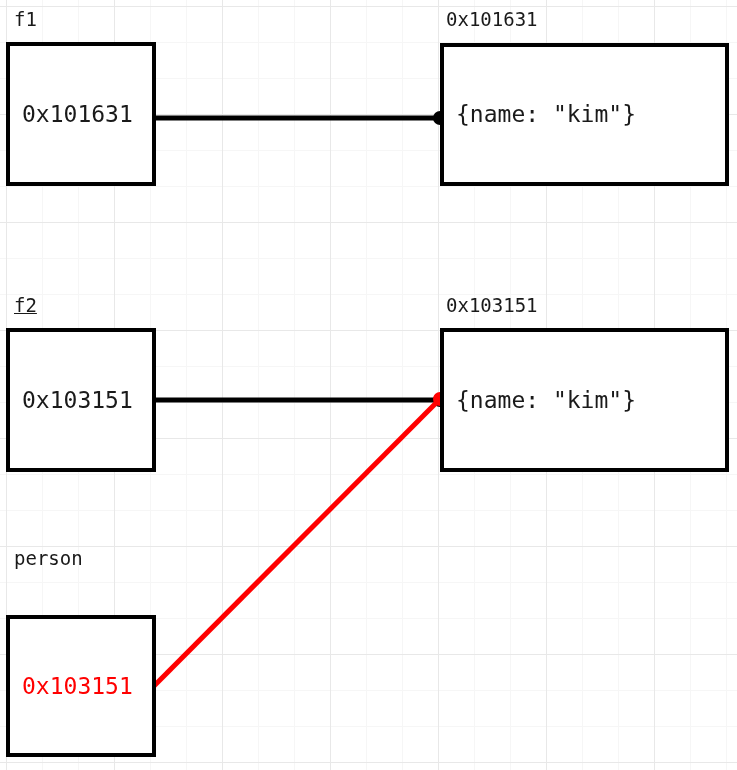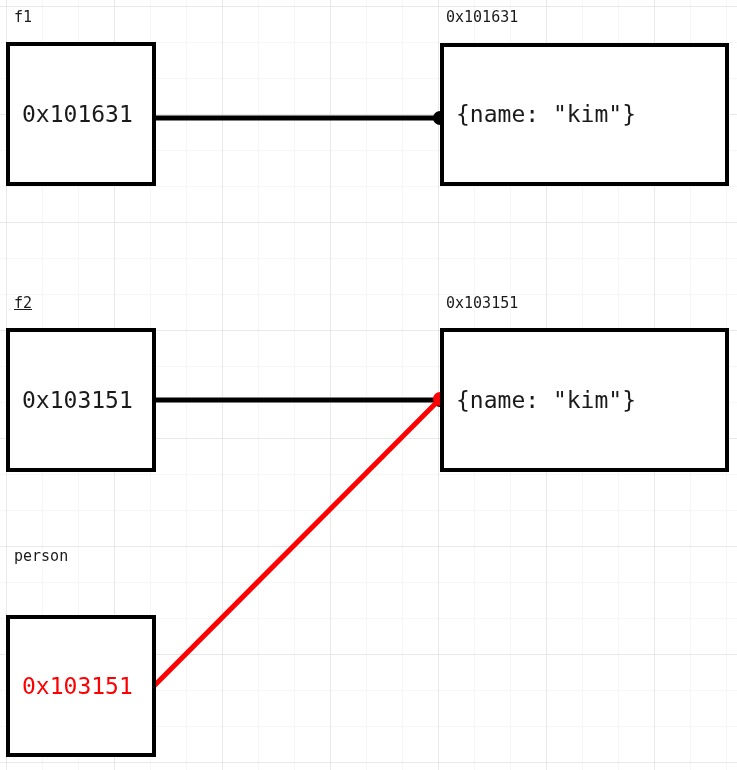--- a/index.html
+++ b/index.html
@@ -23,21 +23,21 @@
       36px 36px,
       36px 36px;
     background-position: 6px 6px, 6px 6px, 6px 6px, 6px 6px;
     overflow: hidden;
     font-family: "DejaVu Sans Mono", "Liberation Mono", monospace;
   }
 
   .node-label {
     position: absolute;
     font-family: "DejaVu Sans Mono", "Liberation Mono", monospace;
-    font-size: 15px;
+    font-size: 19px;
     color: #1a1a1a;
     white-space: nowrap;
     line-height: 1;
   }
 
   .box {
     position: absolute;
     box-sizing: border-box;
     border: 4px solid #000000;
     background: #ffffff;

